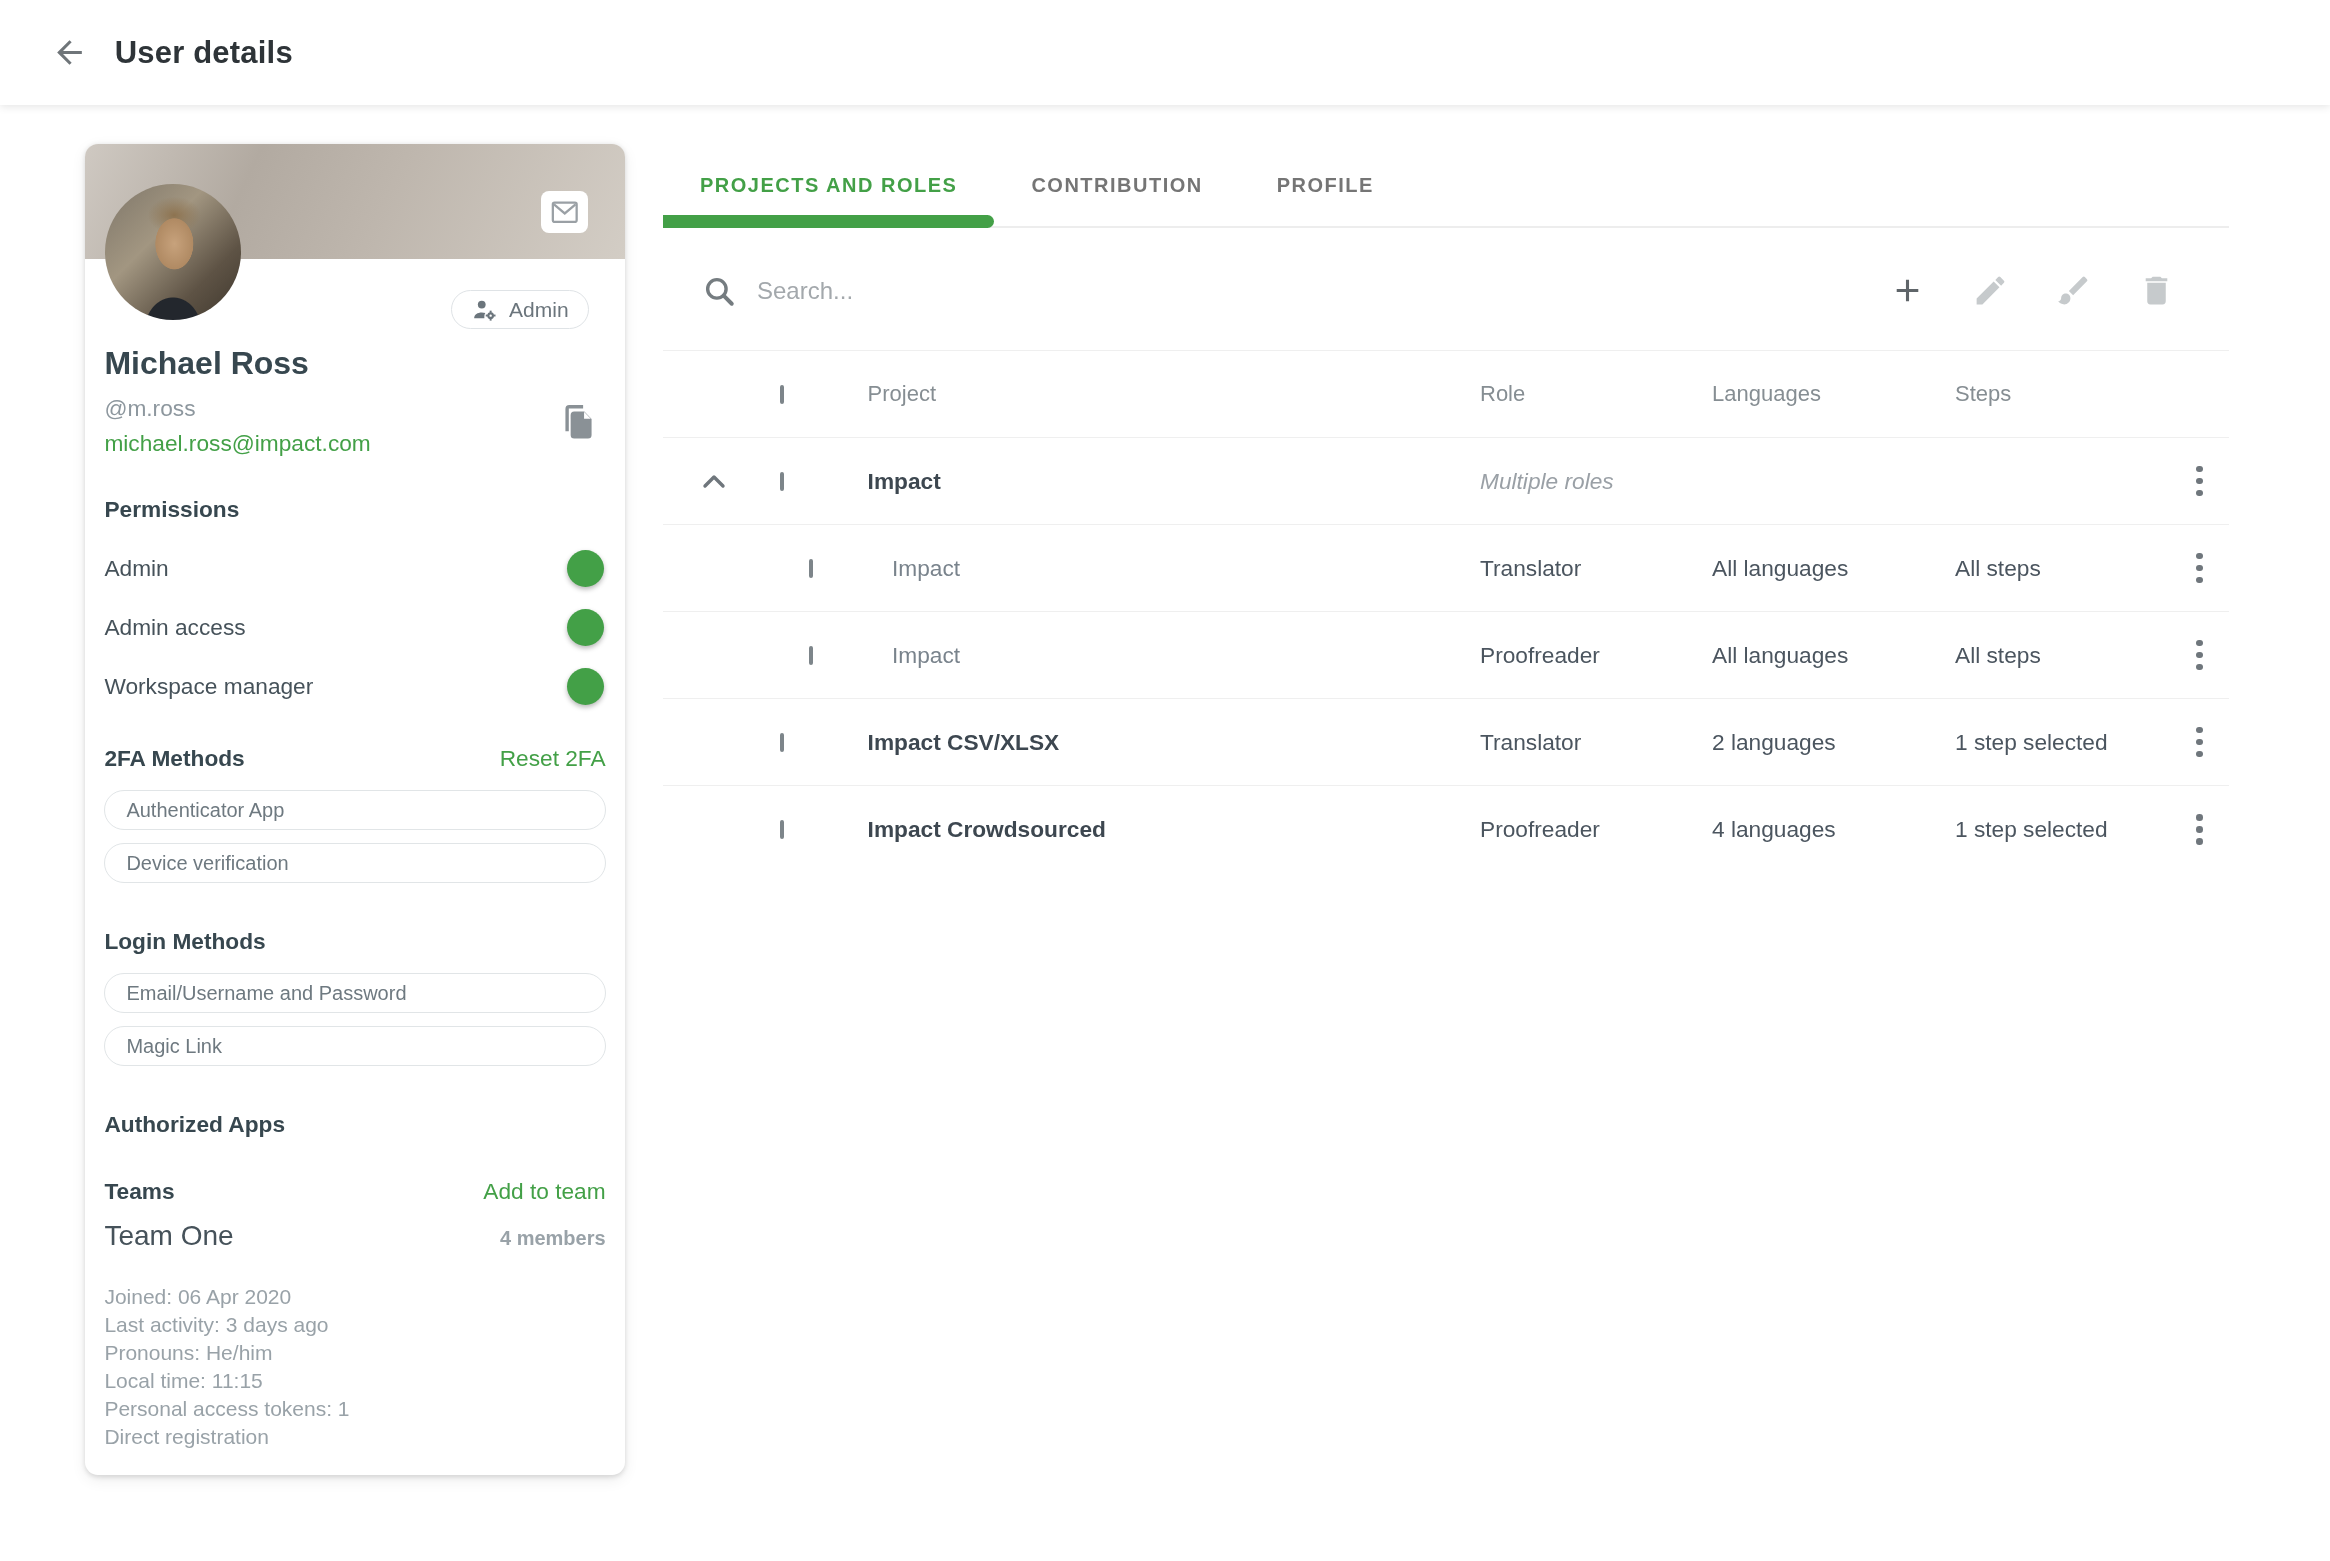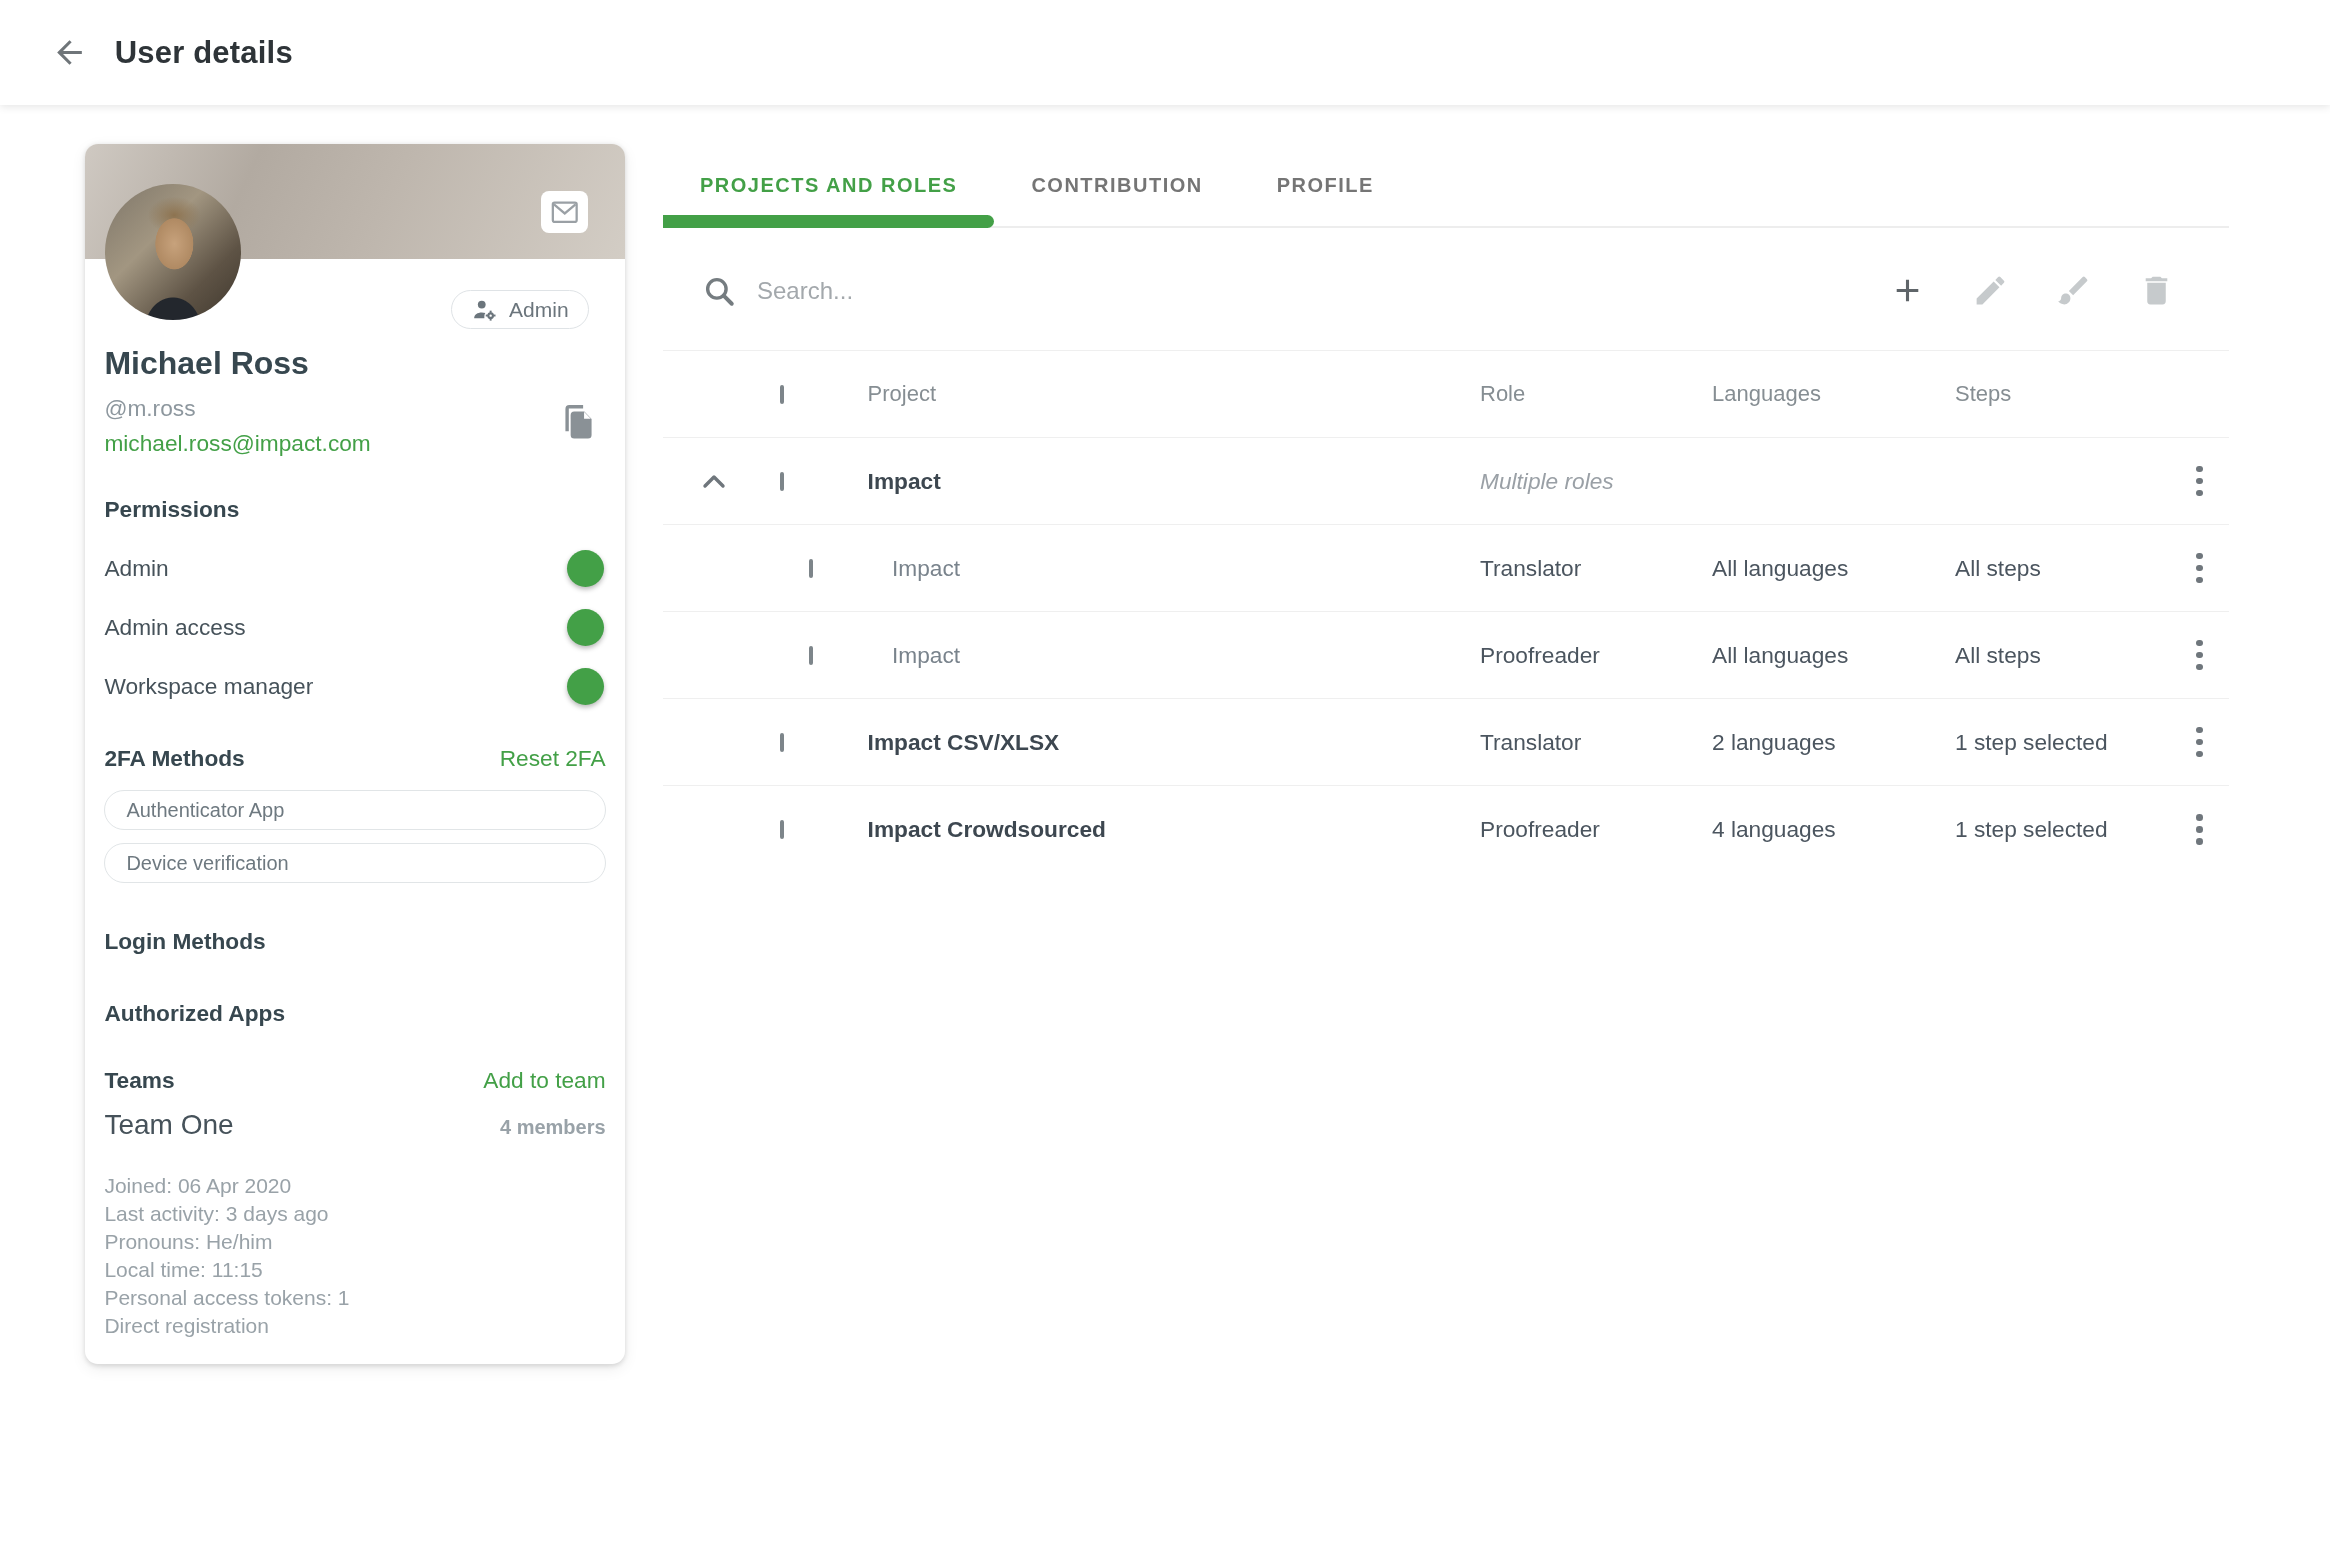--- a/index.html
+++ b/index.html
@@ -180,20 +180,24 @@
       <div class="green-link">Reset 2FA</div>
     </div>
     <div class="chips">
       <div class="chip">Authenticator App</div>
       <div class="chip">Device verification</div>
     </div>
   </div>
 
   <div class="sec mt-56">
     <div class="sec-h">Login Methods</div>
+    <div class="chips">
+      <div class="chip">Email/Username and Password</div>
+      <div class="chip">Magic Link</div>
+    </div>
   </div>
 
   <div class="sec mt-56">
     <div class="sec-h">Authorized Apps</div>
   </div>
 
   <div class="sec mt-50">
     <div class="row-between">
       <div class="sec-h">Teams</div>
       <div class="green-link">Add to team</div>

